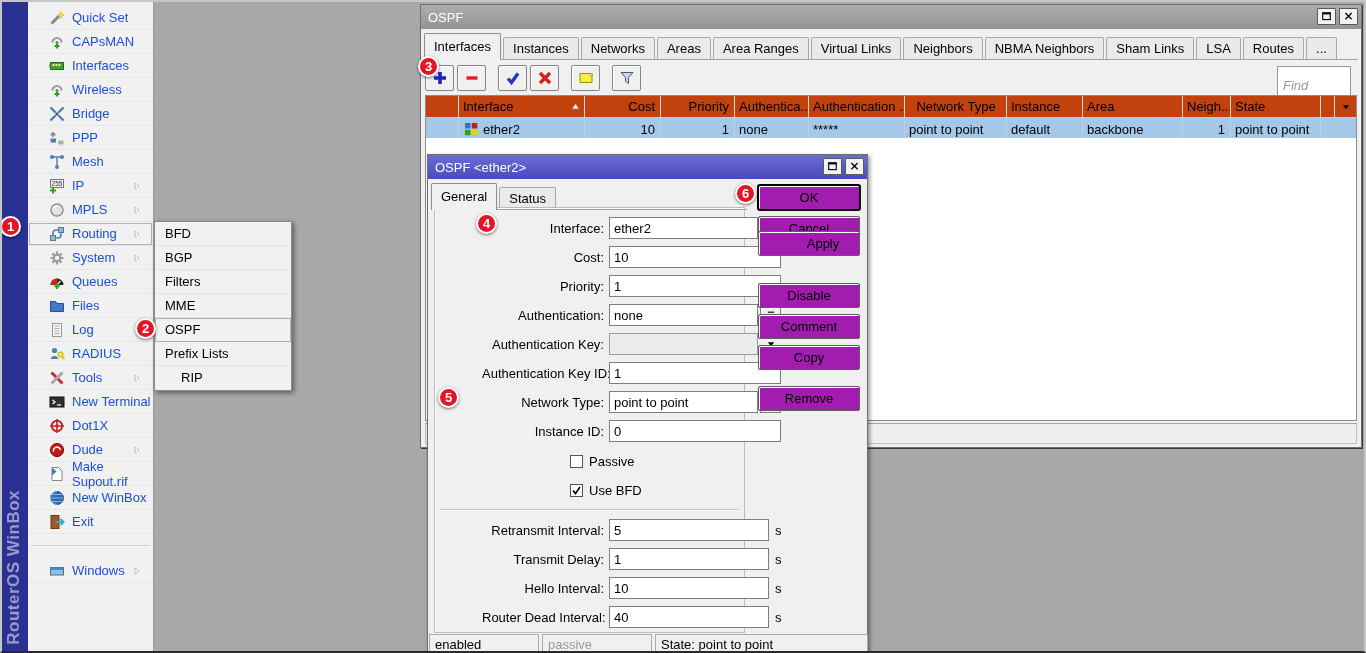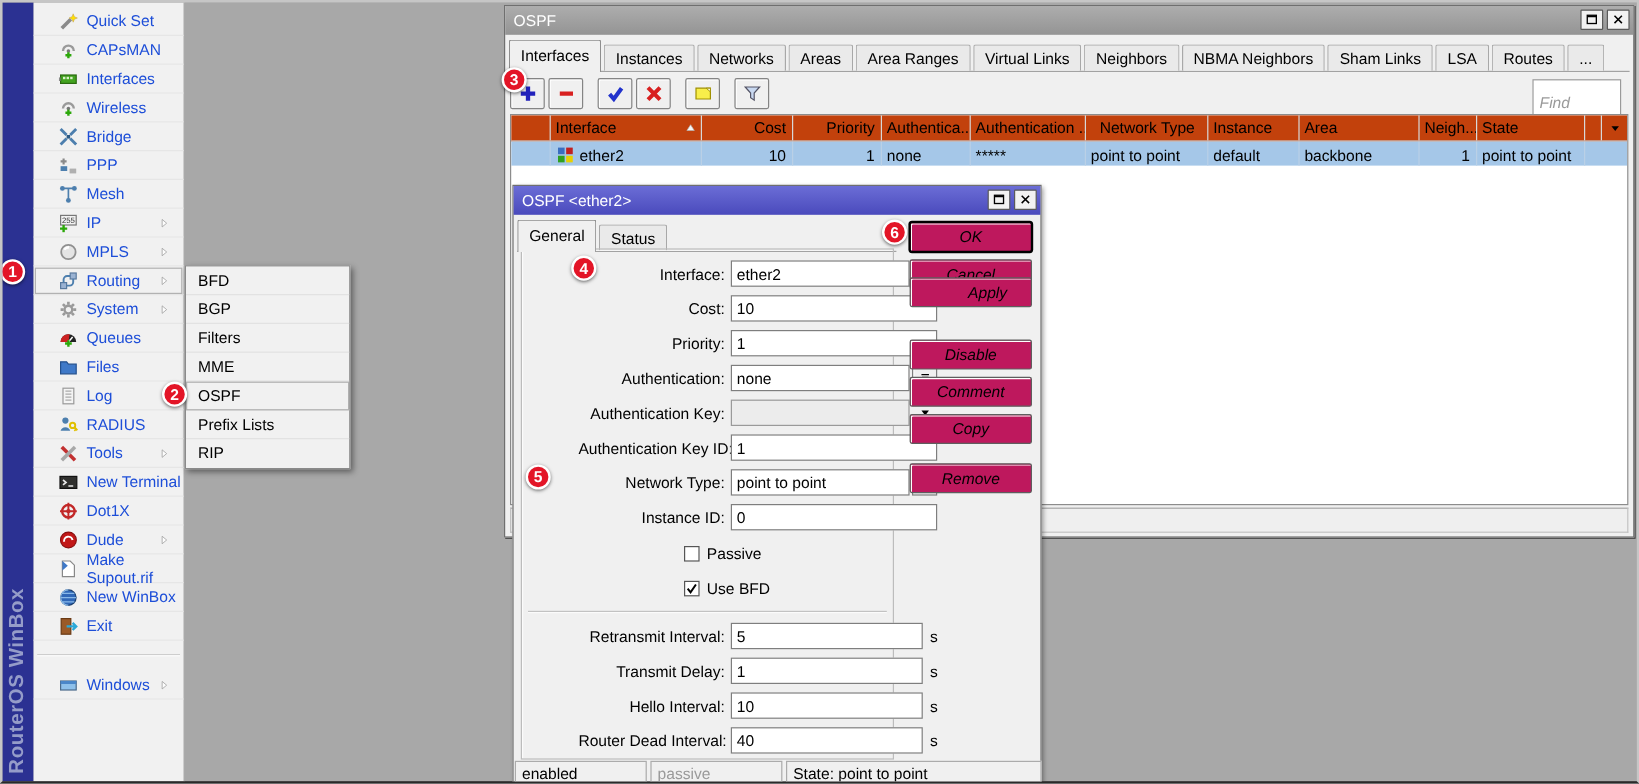--- a/index.html
+++ b/index.html
@@ -23,21 +23,21 @@
   .sbitem .icn { margin-right:7px; }
   .sbitem.hl { outline:1px solid #b2b2b2; outline-offset:-2px; }
   .sbarrow { position:absolute; right:4px; width:10px; height:12px; }
   .sbdivider { height:0; border-top:1px solid #cdcdcd; border-bottom:1px solid #fcfcfc; margin:11px 3px 12px 3px; }
 
   
   .submenu { position:absolute; left:152px; top:219px; width:138px; background:#f1f1f1;
              border:1px solid #8a8a8a; box-shadow:2px 2px 5px rgba(0,0,0,.45); z-index:5; }
   .smitem { height:24px; line-height:23px; padding-left:10px; font-size:13px;
             border-bottom:1px solid #e2e2e2; }
-  .smitem:last-child { border-bottom:none; }
+  .smitem:last-child { border-bottom:none;margin-left:16px; }
   .smitem.hl { outline:1px solid #b0b0b0; outline-offset:-1px; }
 
   
   .win { position:absolute; background:#f0f0f0; border:1px solid #6f6f6f; }
   .tbar { position:absolute; left:0; right:0; top:0; height:24px; display:flex; align-items:center;
           padding-left:7px; color:#fff; font-size:13px; }
   .tbar.gray { background:linear-gradient(#adadad,#949494); }
   .tbar.blue { background:linear-gradient(#6b6dd6,#4a4abc); }
   .wbtns { position:absolute; right:3px; top:3px; display:flex; gap:3px; }
   .wbtn { width:19px; height:17px; background:#f2f2f2; border:1px solid #5a5a5a; border-radius:1px;
@@ -87,22 +87,22 @@
   .finput.dis { background:#ececec; border-color:#9a9a9a; }
   .dropbtn { width:21px; height:22px; margin-left:2px; border:1px solid #7e7e7e; background:#f0f0f0;
              box-shadow:inset 1px 1px 0 #fff; display:flex; align-items:center; justify-content:center; }
   .plainarrow { width:21px; height:22px; margin-left:2px; display:flex; align-items:center; justify-content:center; }
   .suffix { margin-left:6px; font-size:13px; }
   .fsep { position:absolute; left:5px; right:5px; height:0; border-top:1px solid #c2c2c2; border-bottom:1px solid #fbfbfb; }
   .crow { position:absolute; left:135px; height:16px; display:flex; align-items:center; gap:6px; }
   .cbox { width:13px; height:13px; border:1px solid #555; background:#fff; display:flex; align-items:center;
           justify-content:center; }
   .clabel { font-size:13px; }
-  .dbtn { position:absolute; left:330px; width:102px; height:25px; background:#be185d; border:1px solid #5e5e5e;
-          border-radius:2px; font-size:13px; font-family:inherit; box-shadow:inset 1px 1px 0 #fff;font-style:italic; }
+  .dbtn { position:absolute; left:330px; width:102px; height:25px; background:#a21caf; border:1px solid #5e5e5e;
+          border-radius:2px; font-size:13px; font-family:inherit; box-shadow:inset 1px 1px 0 #fff; }
   .dbtn.focus { border-color:#000; box-shadow:0 0 0 1px #000, inset 1px 1px 0 #fff; }
   .dstatus { position:absolute; left:0; right:0; top:479px; height:22px; }
   .dcell { position:absolute; top:0; height:21px; border:1px solid #ababab; background:#f0f0f0;
            font-size:13px; padding:2px 0 0 5px; white-space:nowrap; overflow:hidden; }
   .dcell.muted { color:#9a9a9a; }
 
   
   .circ { position:absolute; width:21px; height:21px; border-radius:50%; background:#e31527;
           border:2px solid #fff; box-shadow:0 1px 3px rgba(0,0,0,.55); color:#fff; font-weight:bold;
           font-size:13px; display:flex; align-items:center; justify-content:center; z-index:50; }

